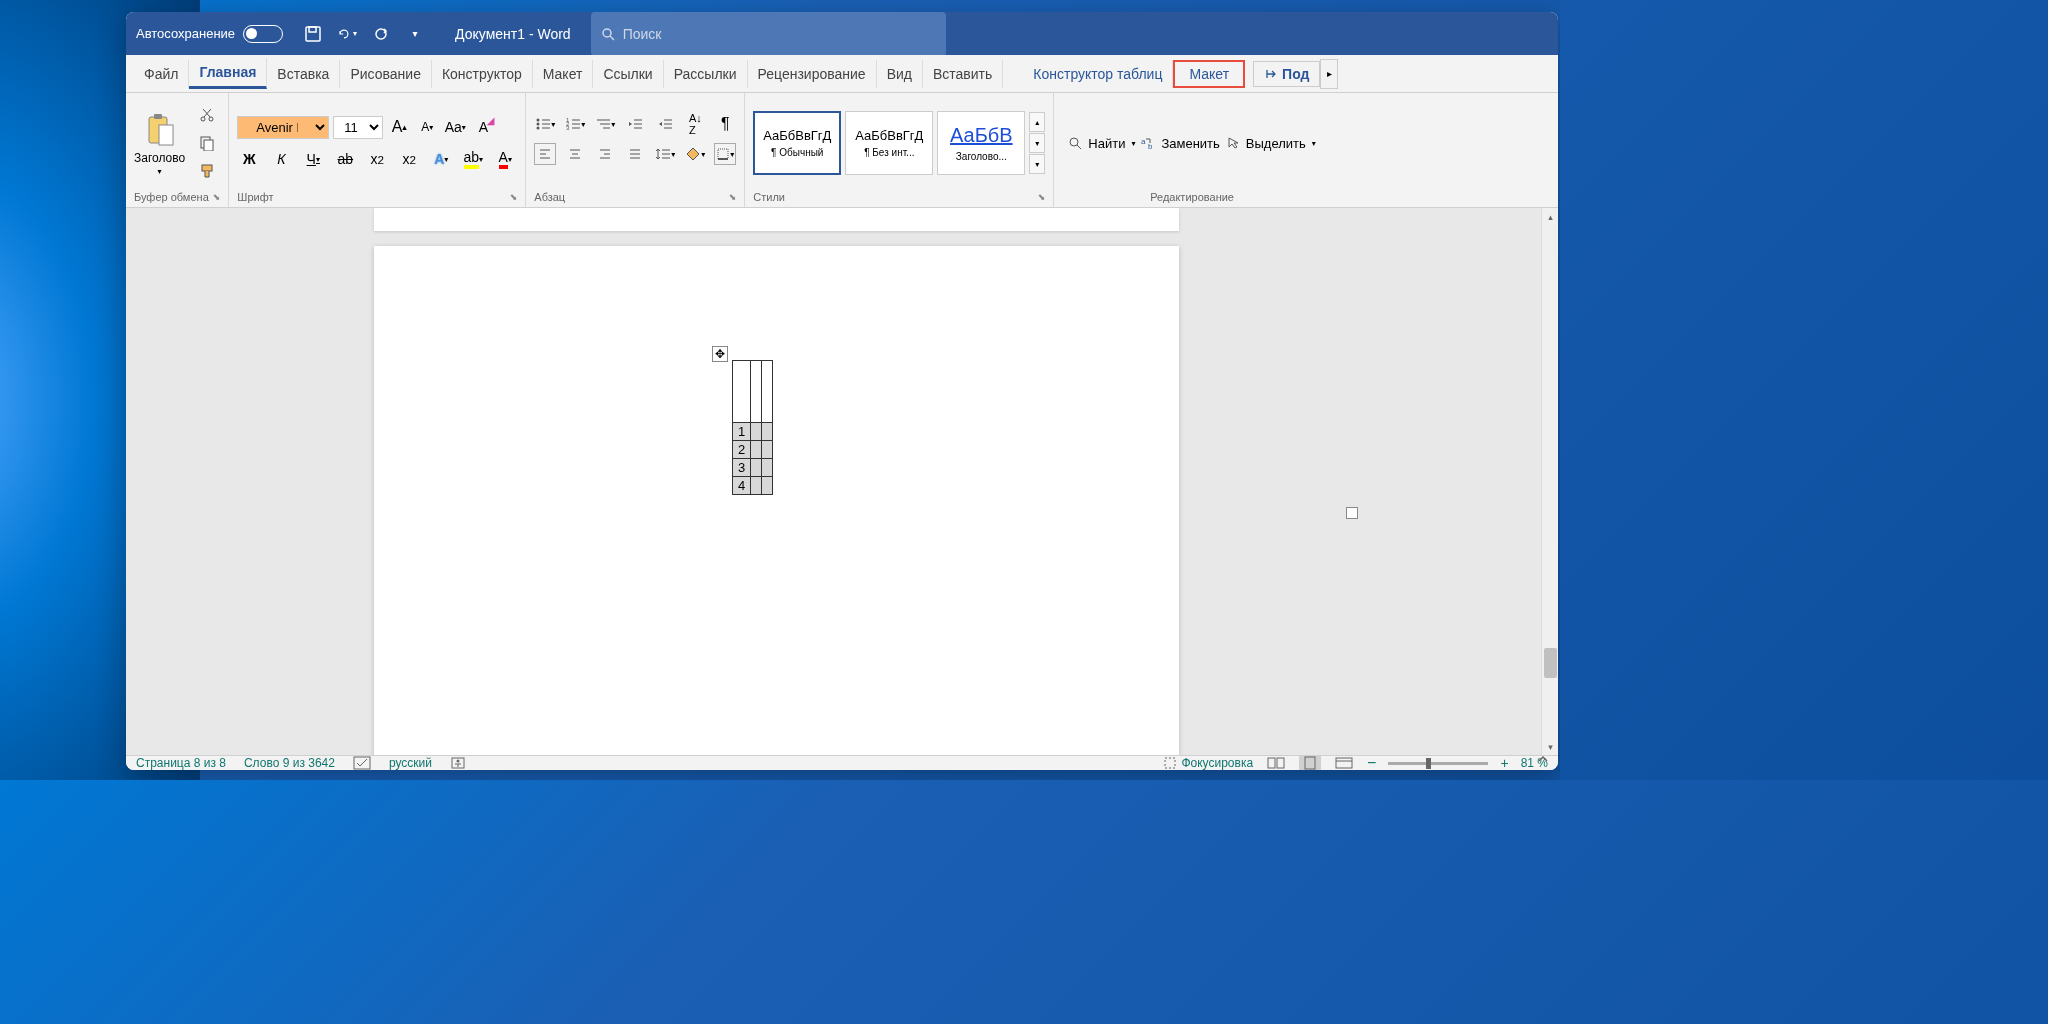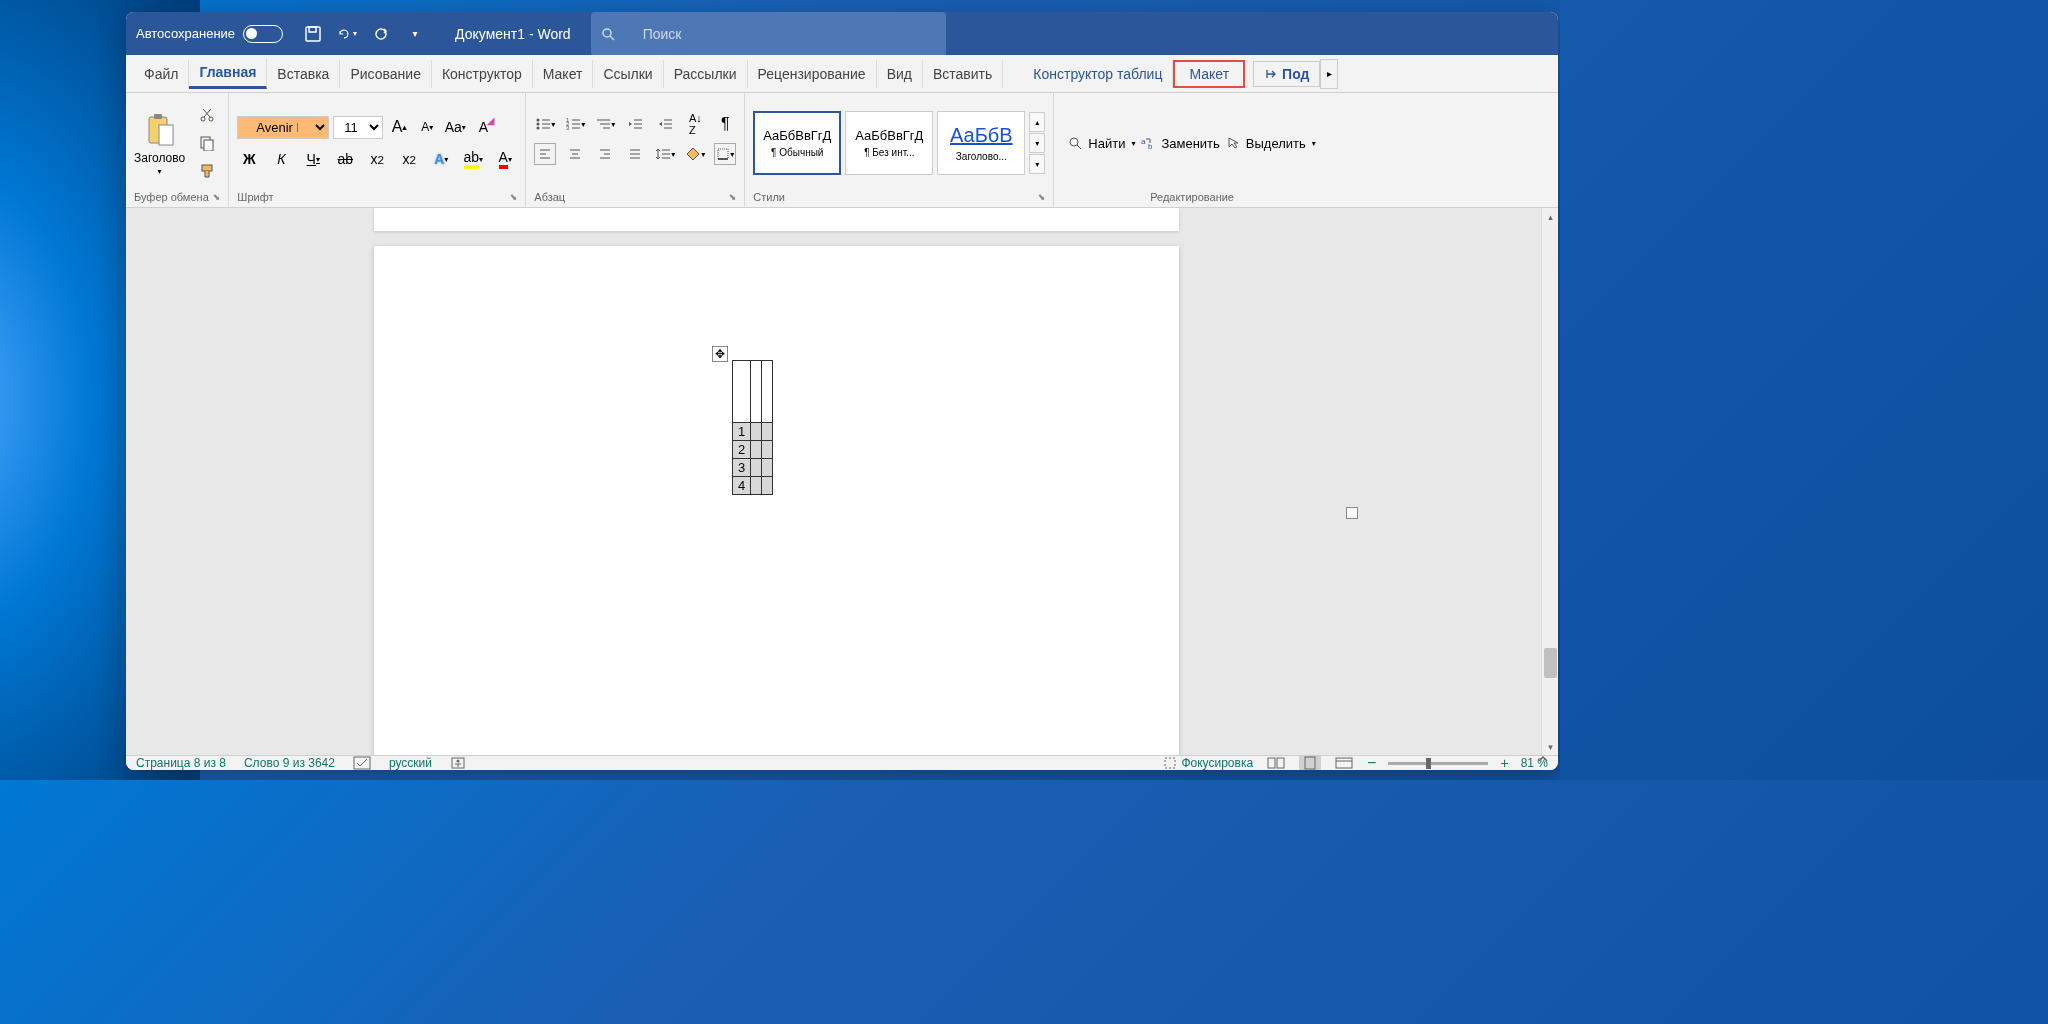--- a/index.html
+++ b/index.html
@@ -6,21 +6,21 @@
 body { background: linear-gradient(135deg, #0078d4 0%, #1a5fb4 30%, #0d4f9e 100%); width: 1560px; height: 780px; overflow: hidden; position: relative; }
 .abstract-bg { position: absolute; top: 0; left: 0; width: 200px; height: 780px; background: radial-gradient(ellipse at -50px 400px, #4da6ff 0%, #0078d4 40%, #003d7a 100%); z-index: 0; }
 .window { position: absolute; top: 12px; left: 126px; right: 2px; bottom: 10px; background: #f3f3f3; border-radius: 8px; box-shadow: 0 8px 30px rgba(0,0,0,0.3); overflow: hidden; display: flex; flex-direction: column; }
 .titlebar { height: 43px; background: #2b579a; display: flex; align-items: center; padding: 12px 10px; color: white; }
 .autosave { display: flex; align-items: center; gap: 8px; font-size: 13px; }
 .toggle { width: 40px; height: 18px; border: 1.5px solid white; border-radius: 10px; position: relative; }
 .toggle::after { content: ''; position: absolute; left: 2px; top: 2px; width: 11px; height: 11px; background: white; border-radius: 50%; }
 .qat { display: flex; gap: 14px; margin-left: 20px; align-items: center; }
 .qat-icon { width: 20px; height: 20px; display: flex; align-items: center; justify-content: center; cursor: pointer; }
 .doc-title { margin-left: 30px; font-size: 14px; }
-.search-box { margin-left: 20px; width: 355px; height: 44px; background: #4e78b5; border-radius: 4px; display: flex; align-items: center; padding: 0 10px; gap: 28px; }
+.search-box { margin-left: 20px; width: 355px; height: 44px; background: #4e78b5; border-radius: 4px; display: flex; align-items: center; padding: 0 10px; gap: 8px; }
 .search-box input { background: transparent; border: none; color: white; flex: 1; font-size: 14px; outline: none; }
 .search-box input::placeholder { color: #d0d8e8; }
 .win-controls { margin-left: auto; display: flex; align-items: center; gap: 0; }
 .login-btn { background: white; color: #2b579a; padding: 3px 14px; border-radius: 4px; font-size: 13px; margin-right: 16px; cursor: pointer; }
 .win-btn { width: 46px; height: 43px; display: flex; align-items: center; justify-content: center; cursor: pointer; }
 .tabs { height: 38px; background: #f3f3f3; display: flex; align-items: center; padding: 0 8px; border-bottom: 1px solid #d0d0d0; }
 .tab { padding: 6px 10px; font-size: 14px; color: #444; cursor: pointer; border-right: 1px solid #ddd; }
 .tab.active { color: #2b579a; font-weight: 600; border-bottom: 3px solid #2b579a; }
 .tab.blue { color: #2b579a; }
 .tab.highlighted { border: 2px solid #e74c3c; padding: 4px 14px; }

